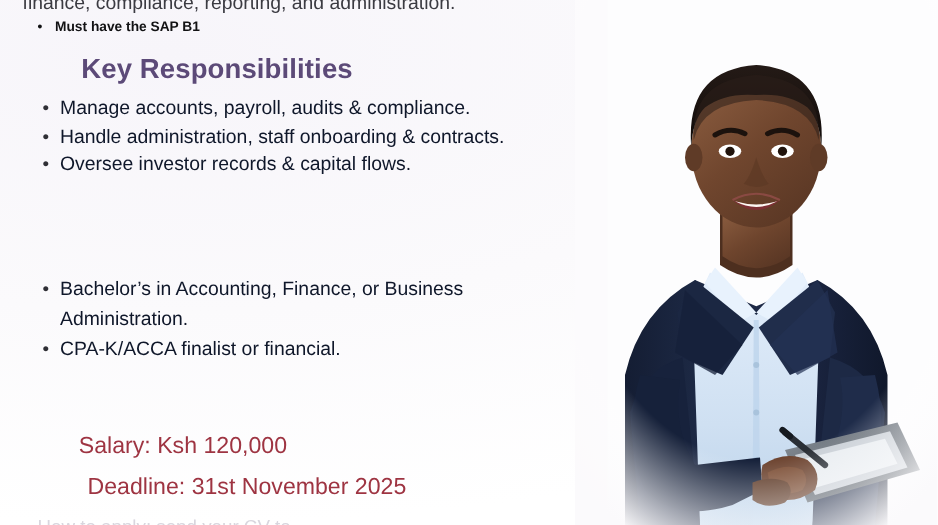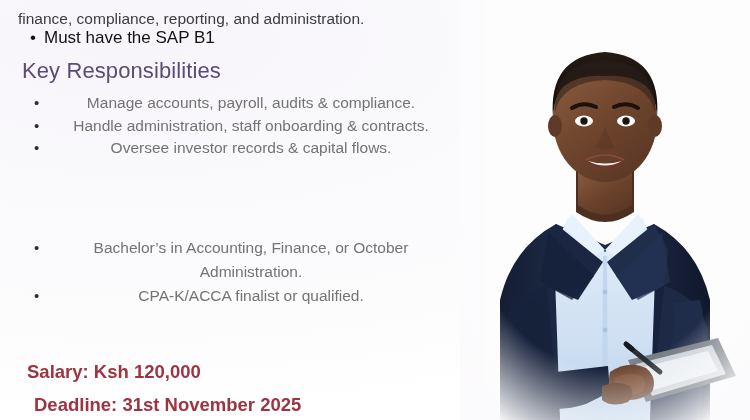--- a/index.html
+++ b/index.html
@@ -24,94 +24,95 @@
     inset: 0;
     background:
       radial-gradient(120% 90% at 18% 10%, #f7f5fa 0%, #fbfafc 55%, #ffffff 100%);
     pointer-events: none;
   }
 
   
   .text-col {
     position: absolute;
     left: 0;
-    top: 16px;
+    top: 0;
     width: 470px;
     height: 356px;
   }
 
   .clipped-line {
     position: absolute;
     left: 18px;
     top: -7px;
     font-size: 15.5px;
     line-height: 20px;
     color: #3b3b42;
     white-space: nowrap;
   }
 
   .sap-item {
     position: absolute;
     left: 44px;
     top: 12px;
-    font-size: 17px;
+    font-size: 11px;
     line-height: 20px;
-    font-weight: normal;
+    font-weight: bold;
     color: #121214;
     white-space: nowrap;
   }
   .sap-item .dot {
     display: inline-block;
     width: 14px;
     margin-left: -14px;
   }
 
   .section-title {
     position: absolute;
-    font-weight: normal;
+    font-weight: bold;
     color: #5c4a78;
     letter-spacing: 0.1px;
+    margin-left: 43px;
   }
   .section-title.resp { left: 22px; top: 42px; font-size: 22px; }
   .section-title.req  { left: 22px; top: 190px; font-size: 21px; }
 
   ul.bullets {
     position: absolute;
     margin: 0;
     padding: 0;
     list-style: none;
   }
   ul.bullets.resp { left: 34px; top: 76px; width: 420px; }
   ul.bullets.req  { left: 34px; top: 220px; width: 420px; }
 
   ul.bullets li {
     position: relative;
     padding-left: 14px;
     font-size: 15.5px;
     line-height: 22.5px;
-    color: #737373;
+    color: #0f172a;
     margin-bottom: 0px;
-    text-align: center;
   }
   ul.bullets.req li { line-height: 23.5px; margin-bottom: 1px; }
 
   ul.bullets li::before {
     content: "\2022";
     position: absolute;
     left: 0;
     top: 0;
     color: #2f2f35;
     font-size: 15px;
   }
 
   .pay-line {
     position: absolute;
-    font-weight: bold;
+    font-weight: normal;
     color: #9e3442;
     white-space: nowrap;
+    margin-left: 36px;
   }
   .pay-line.salary   { left: 27px; top: 345px; font-size: 18.5px; }
   .pay-line.deadline { left: 34px; top: 378px; font-size: 18.5px; }
 
   
   .bottom-clipped {
     position: absolute;
     left: 30px;
     top: 412px;
     font-size: 15px;
@@ -155,22 +156,22 @@
     <div class="section-title resp">Key Responsibilities</div>
 
     <ul class="bullets resp">
       <li>Manage accounts, payroll, audits &amp; compliance.</li>
       <li>Handle administration, staff onboarding &amp; contracts.</li>
       <li>Oversee investor records &amp; capital flows.</li>
     </ul>
 
 
     <ul class="bullets req">
-      <li>Bachelor’s in Accounting, Finance, or October Administration.</li>
-      <li>CPA-K/ACCA finalist or qualified.</li>
+      <li>Bachelor’s in Accounting, Finance, or Business Administration.</li>
+      <li>CPA-K/ACCA finalist or financial.</li>
     </ul>
 
     <div class="pay-line salary">Salary: Ksh 120,000</div>
 
     <div class="pay-line deadline">Deadline: 31st November 2025</div>
 
     <div class="bottom-clipped">How to apply: send your CV to</div>
   </div>
 
   <div class="photo">

